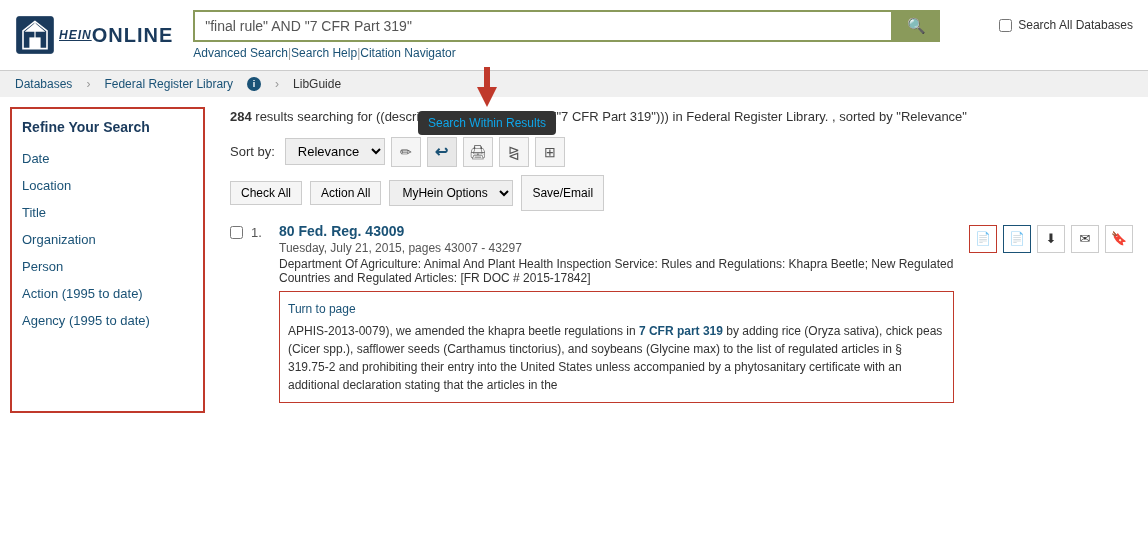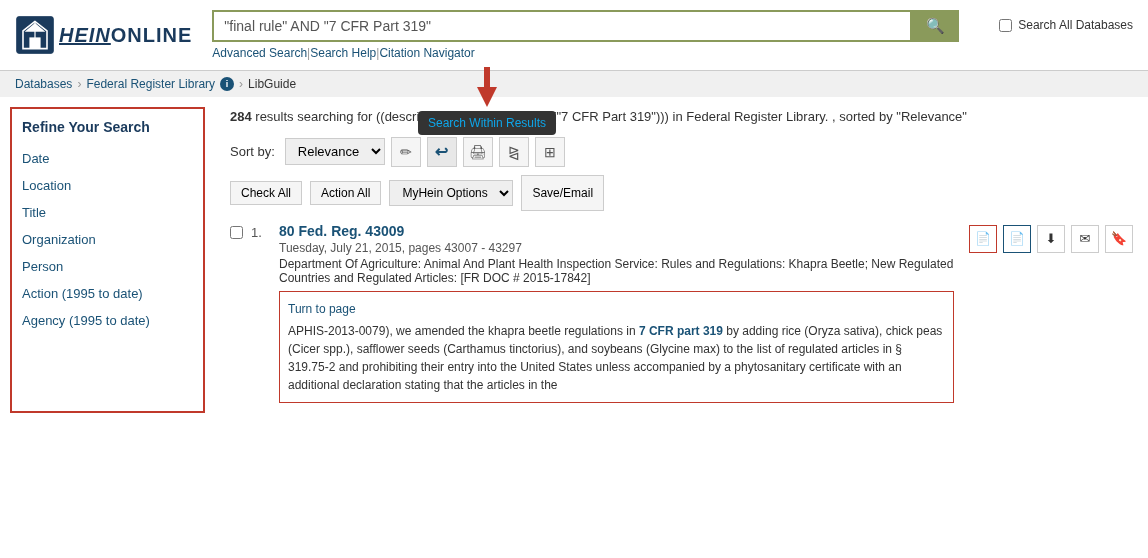--- a/index.html
+++ b/index.html
@@ -80,21 +80,21 @@
       margin-top: 8px;
     }
 
     
     #breadcrumb {
       background: #f0f0f0;
       padding: 6px 15px;
       font-size: 12px;
       display: flex;
       align-items: flex-end;
-      gap: 5px;
+      gap: 14px;
     }
     #breadcrumb a { color: #1a5276; text-decoration: none; }
     #breadcrumb .sep { color: #999; }
     #breadcrumb .info-icon {
       display: inline-flex;
       align-items: center;
       justify-content: center;
       width: 14px;
       height: 14px;
       border-radius: 50%;
@@ -294,21 +294,21 @@
 <div id="header">
   <div id="logo-area">
     <div id="logo-text">
       <svg id="logo-icon" viewBox="0 0 50 50">
         <rect x="2" y="2" width="46" height="46" rx="3" fill="#1a3a5c" stroke="#1a3a5c"></rect>
         <polygon points="25,8 10,20 10,42 40,42 40,20" fill="none" stroke="#fff" stroke-width="2"></polygon>
         <rect x="18" y="28" width="14" height="14" fill="#fff"></rect>
         <polygon points="25,10 12,21 38,21" fill="#fff"></polygon>
         <line x1="25" y1="8" x2="25" y2="42" stroke="#fff" stroke-width="1.5"></line>
       </svg>
-      <span style="font-style: italic; font-size:20px; color:#1a3a5c; text-decoration:underline;">HEIN</span>
+      <span style="font-style: italic; font-size:12px; color:#1a3a5c; text-decoration:underline;">HEIN</span>
         <span style="font-size:20px; color:#1a3a5c;">ONLINE</span>
     </div>
   </div>
 
   <div id="search-area">
     <div id="search-row">
       <input id="search-input" type="text" value="&quot;final rule&quot; AND &quot;7 CFR Part 319&quot;" style="">
       <button id="search-button">🔍</button>
     </div>
     <div id="search-links">

